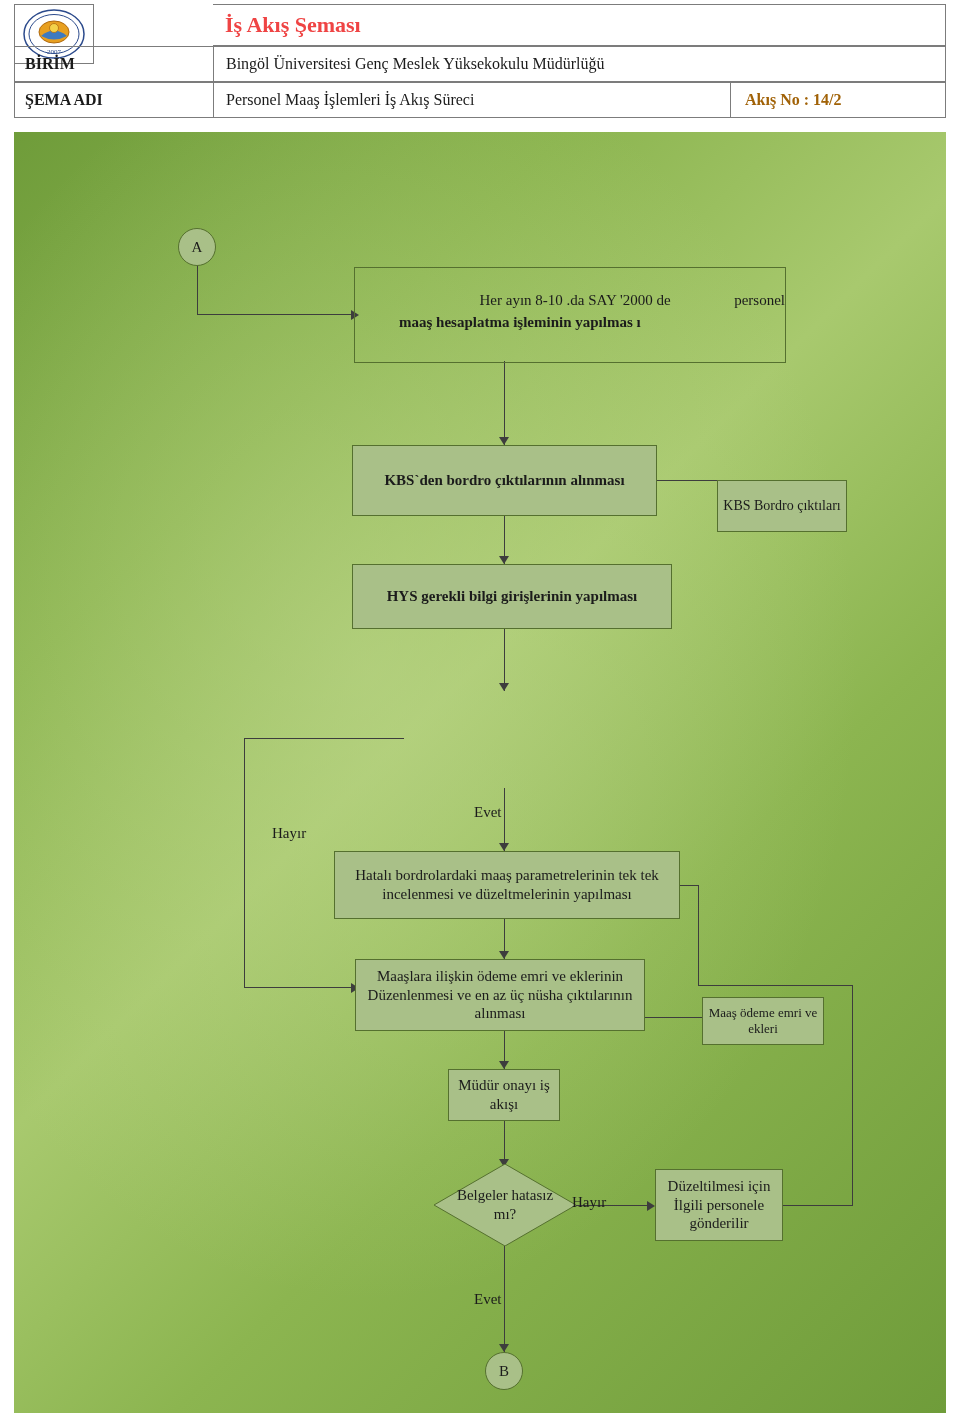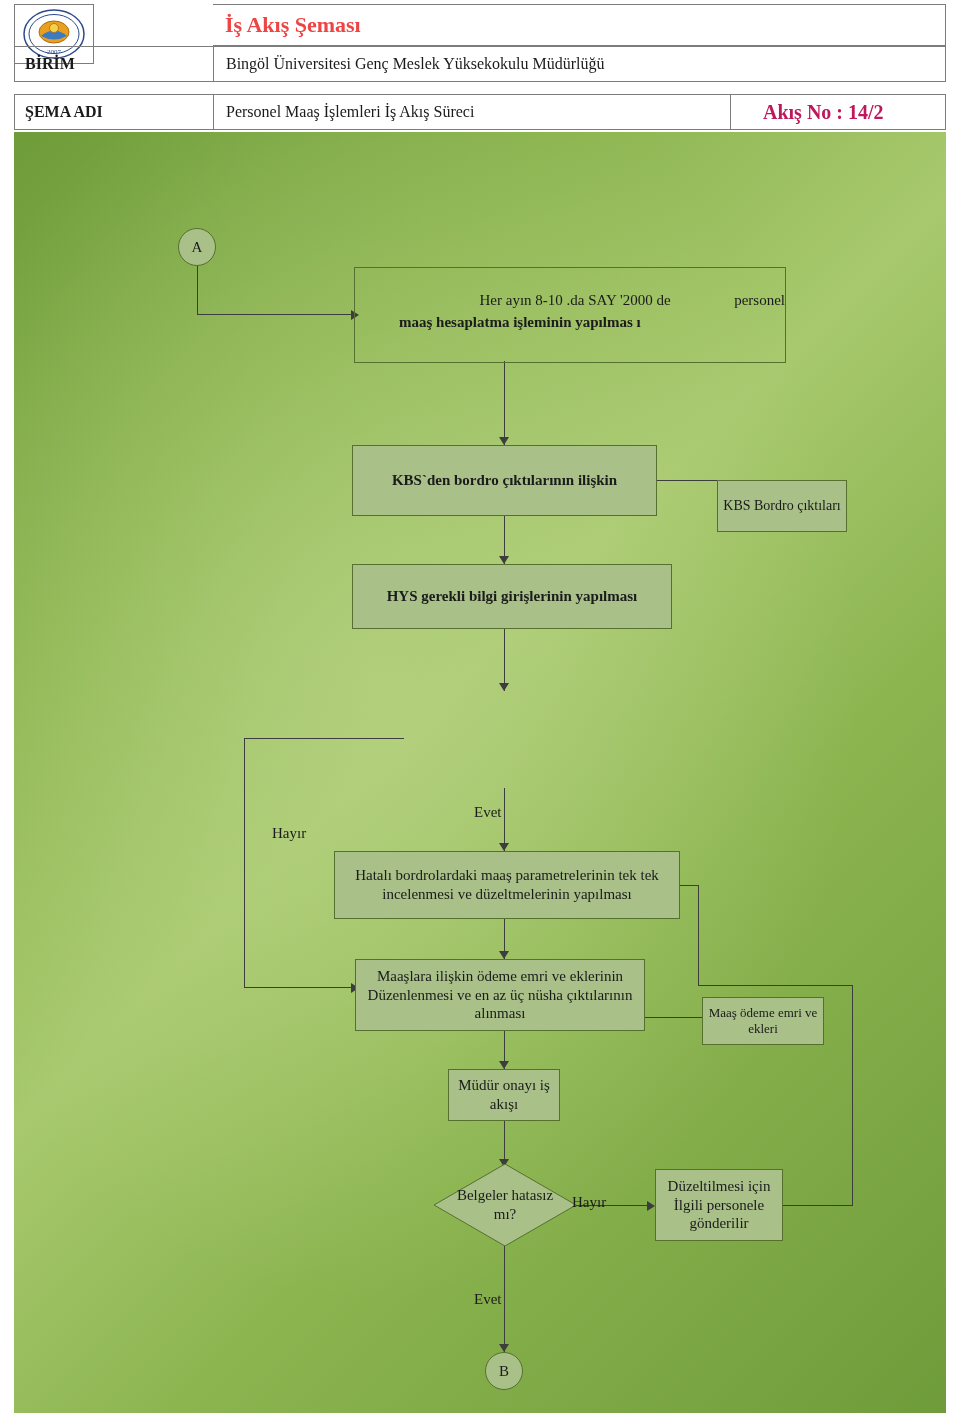--- a/index.html
+++ b/index.html
@@ -52,21 +52,21 @@
   .hdr-row {
     position: absolute;
     left: 14px;
     width: 932px;
     box-sizing: border-box;
     border: 1px solid #7c7c7c;
     display: flex;
     align-items: flex-end;
   }
   .hdr-row2 { top: 46px; height: 36px; }
-  .hdr-row3 { top: 94px; height: 36px; }
+  .hdr-row3 { top: 82px; height: 36px; }
   .hdr-lbl {
     width: 199px;
     height: 100%;
     display: flex;
     align-items: center;
     padding-left: 10px;
     box-sizing: border-box;
     font-size: 16px;
     font-weight: bold;
     color: #1b1b1b;
@@ -81,25 +81,25 @@
     box-sizing: border-box;
     font-size: 16px;
     font-weight: normal;
     color: #1b1b1b;
   }
   .hdr-akis {
     width: 215px;
     height: 100%;
     display: flex;
     align-items: center;
-    padding-left: 32px;
-    box-sizing: border-box;
-    font-size: 20px;
+    padding-left: 14px;
+    box-sizing: border-box;
+    font-size: 16px;
     font-weight: bold;
-    color: #be185d;
+    color: #a16207;
     border-left: 1px solid #7c7c7c;
   }
 
   
   .canvas {
     position: absolute;
     left: 14px; top: 132px;
     width: 932px;
     height: 1281px;
     background: linear-gradient(135deg, #6f9c3a 0%, #8cb550 25%, #a8c96e 45%, #8cb550 65%, #6f9c3a 100%);
@@ -249,21 +249,21 @@
     </div>
     <div style="position:absolute; left:0; top:46px; width:100%; text-align:left; padding-left:44px; box-sizing:border-box; font-size:15px; font-weight:bold; color:#1b1b1b;">
       <span>maaş hesaplatma işleminin yapılmas ı</span>
     </div>
   </div>
 
   <div class="line vline" style="left:490px; top:229px; height:84px;"></div>
   <div class="arrow-d" style="left:485px; top:305px;"></div>
 
   <div class="node proc" style="left:338px; top:313px; width:305px; height:71px; font-weight:bold;">
-    <span>KBS`den bordro çıktılarının ilişkin</span>
+    <span>KBS`den bordro çıktılarının alınması</span>
   </div>
 
   <div class="line hline" style="left:643px; top:348px; width:88px;"></div>
 
   <div class="node doc" style="left:703px; top:348px; width:130px; height:52px; font-size:14px;">
     <span>KBS Bordro çıktıları</span>
   </div>
 
   <div class="line vline" style="left:490px; top:384px; height:48px;"></div>
   <div class="arrow-d" style="left:485px; top:424px;"></div>

